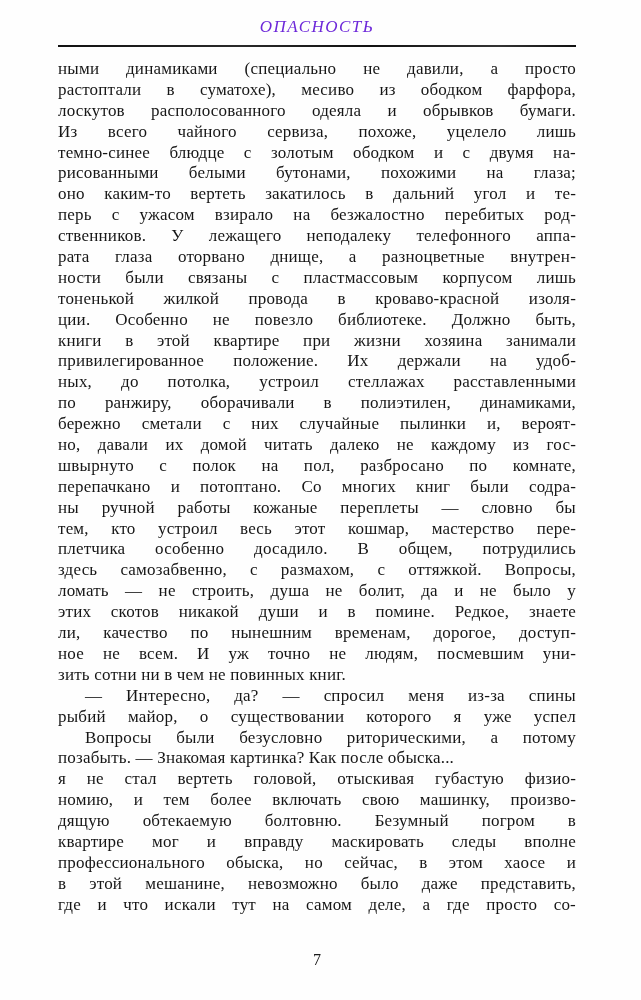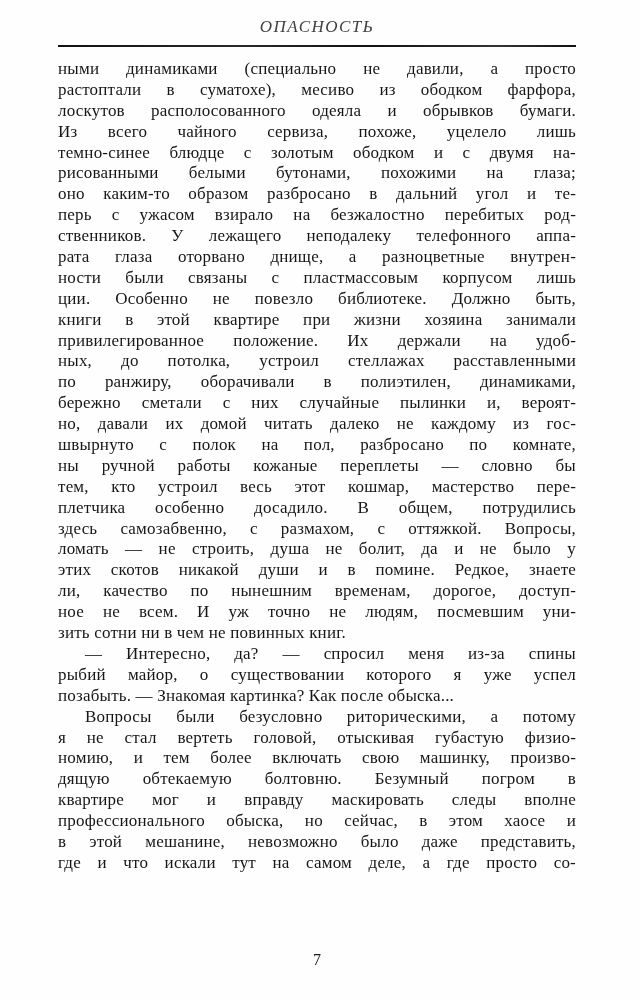--- a/index.html
+++ b/index.html
@@ -16,21 +16,21 @@
   }
   .running-header {
     position: absolute;
     top: 17px;
     left: 58px;
     width: 518px;
     text-align: center;
     font-style: italic;
     font-size: 17px;
     letter-spacing: 1.5px;
-    color: #404040;
+    color: #6d28d9;
   }
   .header-rule {
     position: absolute;
     top: 45px;
     left: 58px;
     width: 518px;
     height: 2px;
     background: linear-gradient(90deg, #111 0%, #2a2a2a 35%, #111 60%, #333 85%, #111 100%);
   }
   .page-body {
@@ -71,46 +71,48 @@
 <div class="page">
   <div class="running-header">ОПАСНОСТЬ</div>
   <div class="header-rule"></div>
   <div class="page-body">
       <div class="line">ными динамиками (специально не давили, а просто</div>
       <div class="line">растоптали в суматохе), месиво из ободком фарфора,</div>
       <div class="line">лоскутов располосованного одеяла и обрывков бумаги.</div>
       <div class="line">Из всего чайного сервиза, похоже, уцелело лишь</div>
       <div class="line">темно-синее блюдце с золотым ободком и с двумя на-</div>
       <div class="line">рисованными белыми бутонами, похожими на глаза;</div>
-      <div class="line">оно каким-то образом разбросано в дальний угол и те-</div>
+      <div class="line">оно каким-то вертеть закатилось в дальний угол и те-</div>
       <div class="line">перь с ужасом взирало на безжалостно перебитых род-</div>
       <div class="line">ственников. У лежащего неподалеку телефонного аппа-</div>
       <div class="line">рата глаза оторвано днище, а разноцветные внутрен-</div>
       <div class="line">ности были связаны с пластмассовым корпусом лишь</div>
+      <div class="line">тоненькой жилкой провода в кроваво-красной изоля-</div>
       <div class="line">ции. Особенно не повезло библиотеке. Должно быть,</div>
       <div class="line">книги в этой квартире при жизни хозяина занимали</div>
       <div class="line">привилегированное положение. Их держали на удоб-</div>
       <div class="line">ных, до потолка, устроил стеллажах расставленными</div>
       <div class="line">по ранжиру, оборачивали в полиэтилен, динамиками,</div>
       <div class="line">бережно сметали с них случайные пылинки и, вероят-</div>
       <div class="line">но, давали их домой читать далеко не каждому из гос-</div>
       <div class="line">швырнуто с полок на пол, разбросано по комнате,</div>
+      <div class="line">перепачкано и потоптано. Со многих книг были содра-</div>
       <div class="line">ны ручной работы кожаные переплеты — словно бы</div>
       <div class="line">тем, кто устроил весь этот кошмар, мастерство пере-</div>
       <div class="line">плетчика особенно досадило. В общем, потрудились</div>
       <div class="line">здесь самозабвенно, с размахом, с оттяжкой. Вопросы,</div>
       <div class="line">ломать — не строить, душа не болит, да и не было у</div>
       <div class="line">этих скотов никакой души и в помине. Редкое, знаете</div>
       <div class="line">ли, качество по нынешним временам, дорогое, доступ-</div>
       <div class="line">ное не всем. И уж точно не людям, посмевшим уни-</div>
       <div class="line end">зить сотни ни в чем не повинных книг.</div>
       <div class="line indent">— Интересно, да? — спросил меня из-за спины</div>
       <div class="line">рыбий майор, о существовании которого я уже успел</div>
+      <div class="line indent">Вопросы были безусловно риторическими, а потому</div>
       <div class="line end">позабыть. — Знакомая картинка? Как после обыска...</div>
-      <div class="line indent">Вопросы были безусловно риторическими, а потому</div>
       <div class="line">я не стал вертеть головой, отыскивая губастую физио-</div>
       <div class="line">номию, и тем более включать свою машинку, произво-</div>
       <div class="line">дящую обтекаемую болтовню. Безумный погром в</div>
       <div class="line">квартире мог и вправду маскировать следы вполне</div>
       <div class="line">профессионального обыска, но сейчас, в этом хаосе и</div>
       <div class="line">в этой мешанине, невозможно было даже представить,</div>
       <div class="line">где и что искали тут на самом деле, а где просто со-</div>
     </div>
   <div class="page-number">7</div>
 </div>

